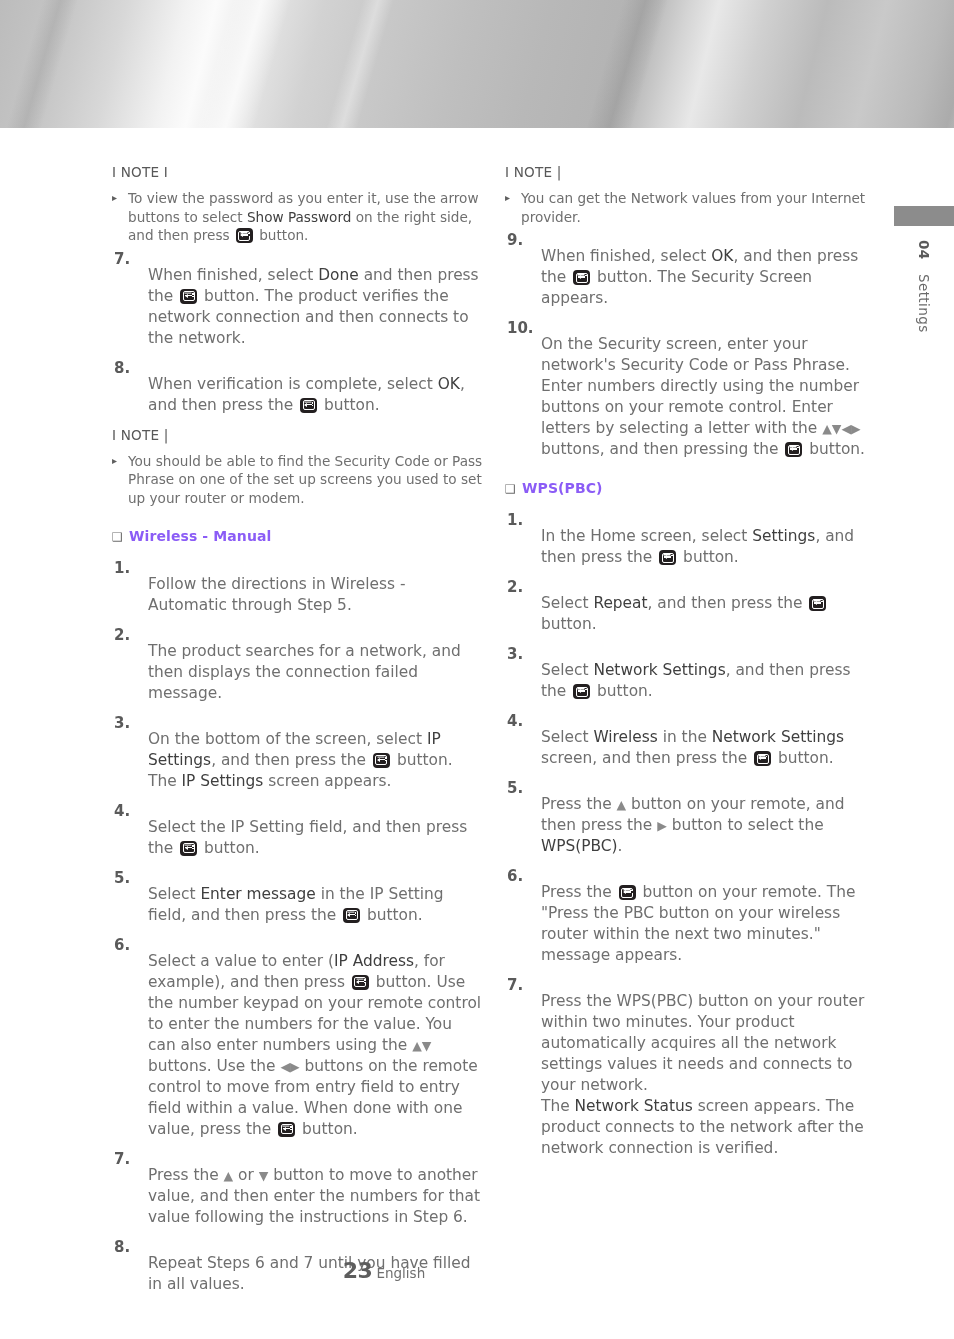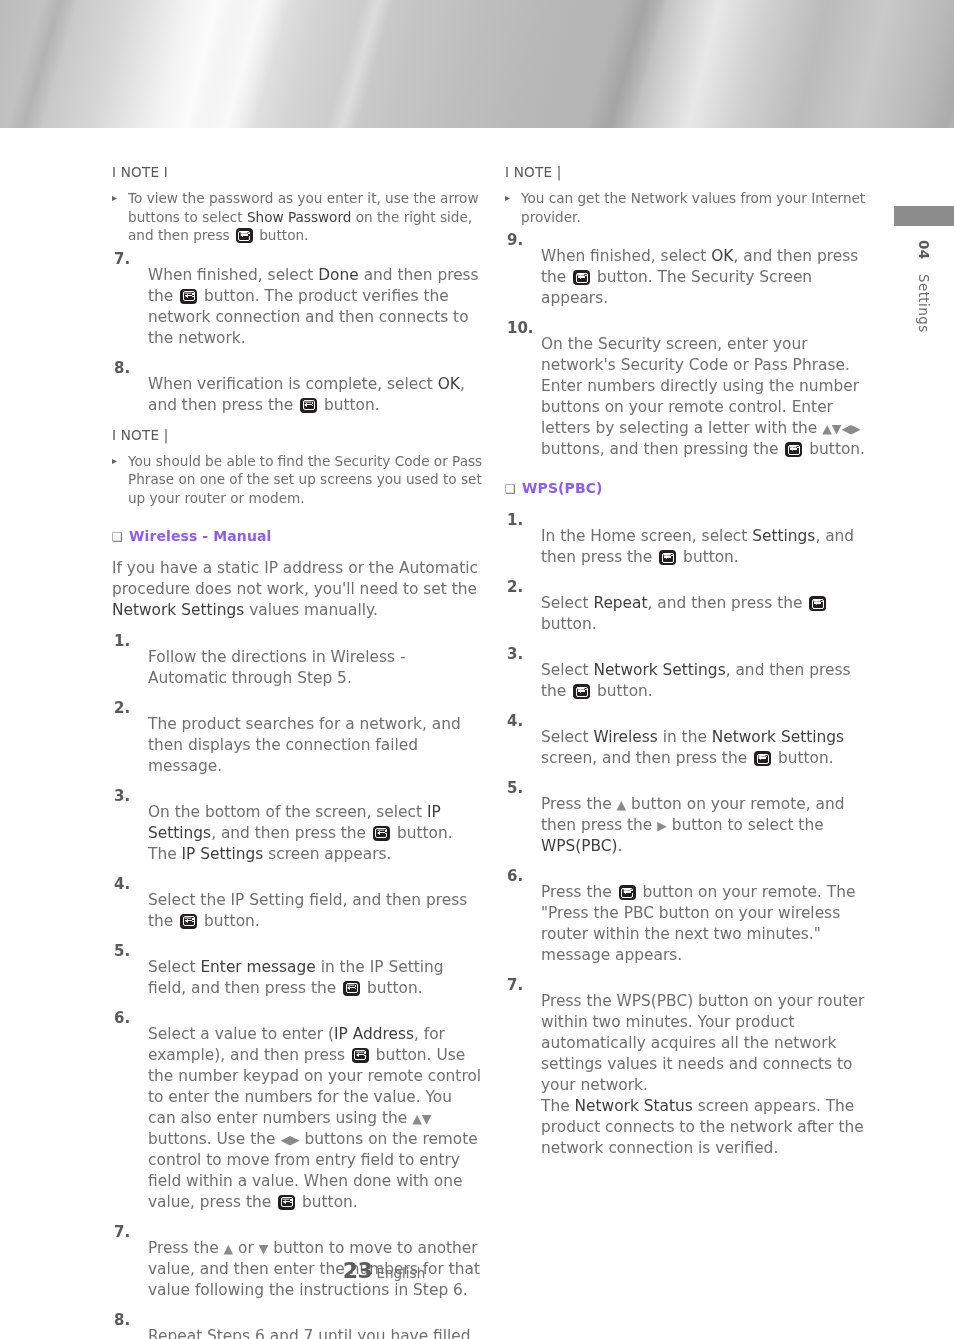--- a/index.html
+++ b/index.html
@@ -277,21 +277,20 @@
           <span class="note-text">You should be able to find the Security Code or Pass Phrase on one of the set up screens you used to set up your router or modem.</span>
         </div>
       </div>
   </div>
 
   <div class="section-head">
     <span class="marker">❑</span>
     <span class="htext">Wireless - Manual</span>
   </div>
 
-  <p class="para">If you have a static IP address or the Automatic procedure does not work, you'll need to set the <b>Network Settings</b> values manually.</p>
 
   <ul class="steps">
       <li class="step">
         <span class="num">1.</span>
         <span class="body">Follow the directions in Wireless - Automatic through Step 5.</span>
       </li>
       <li class="step">
         <span class="num">2.</span>
         <span class="body">The product searches for a network, and then displays the connection failed message.</span>
       </li>

